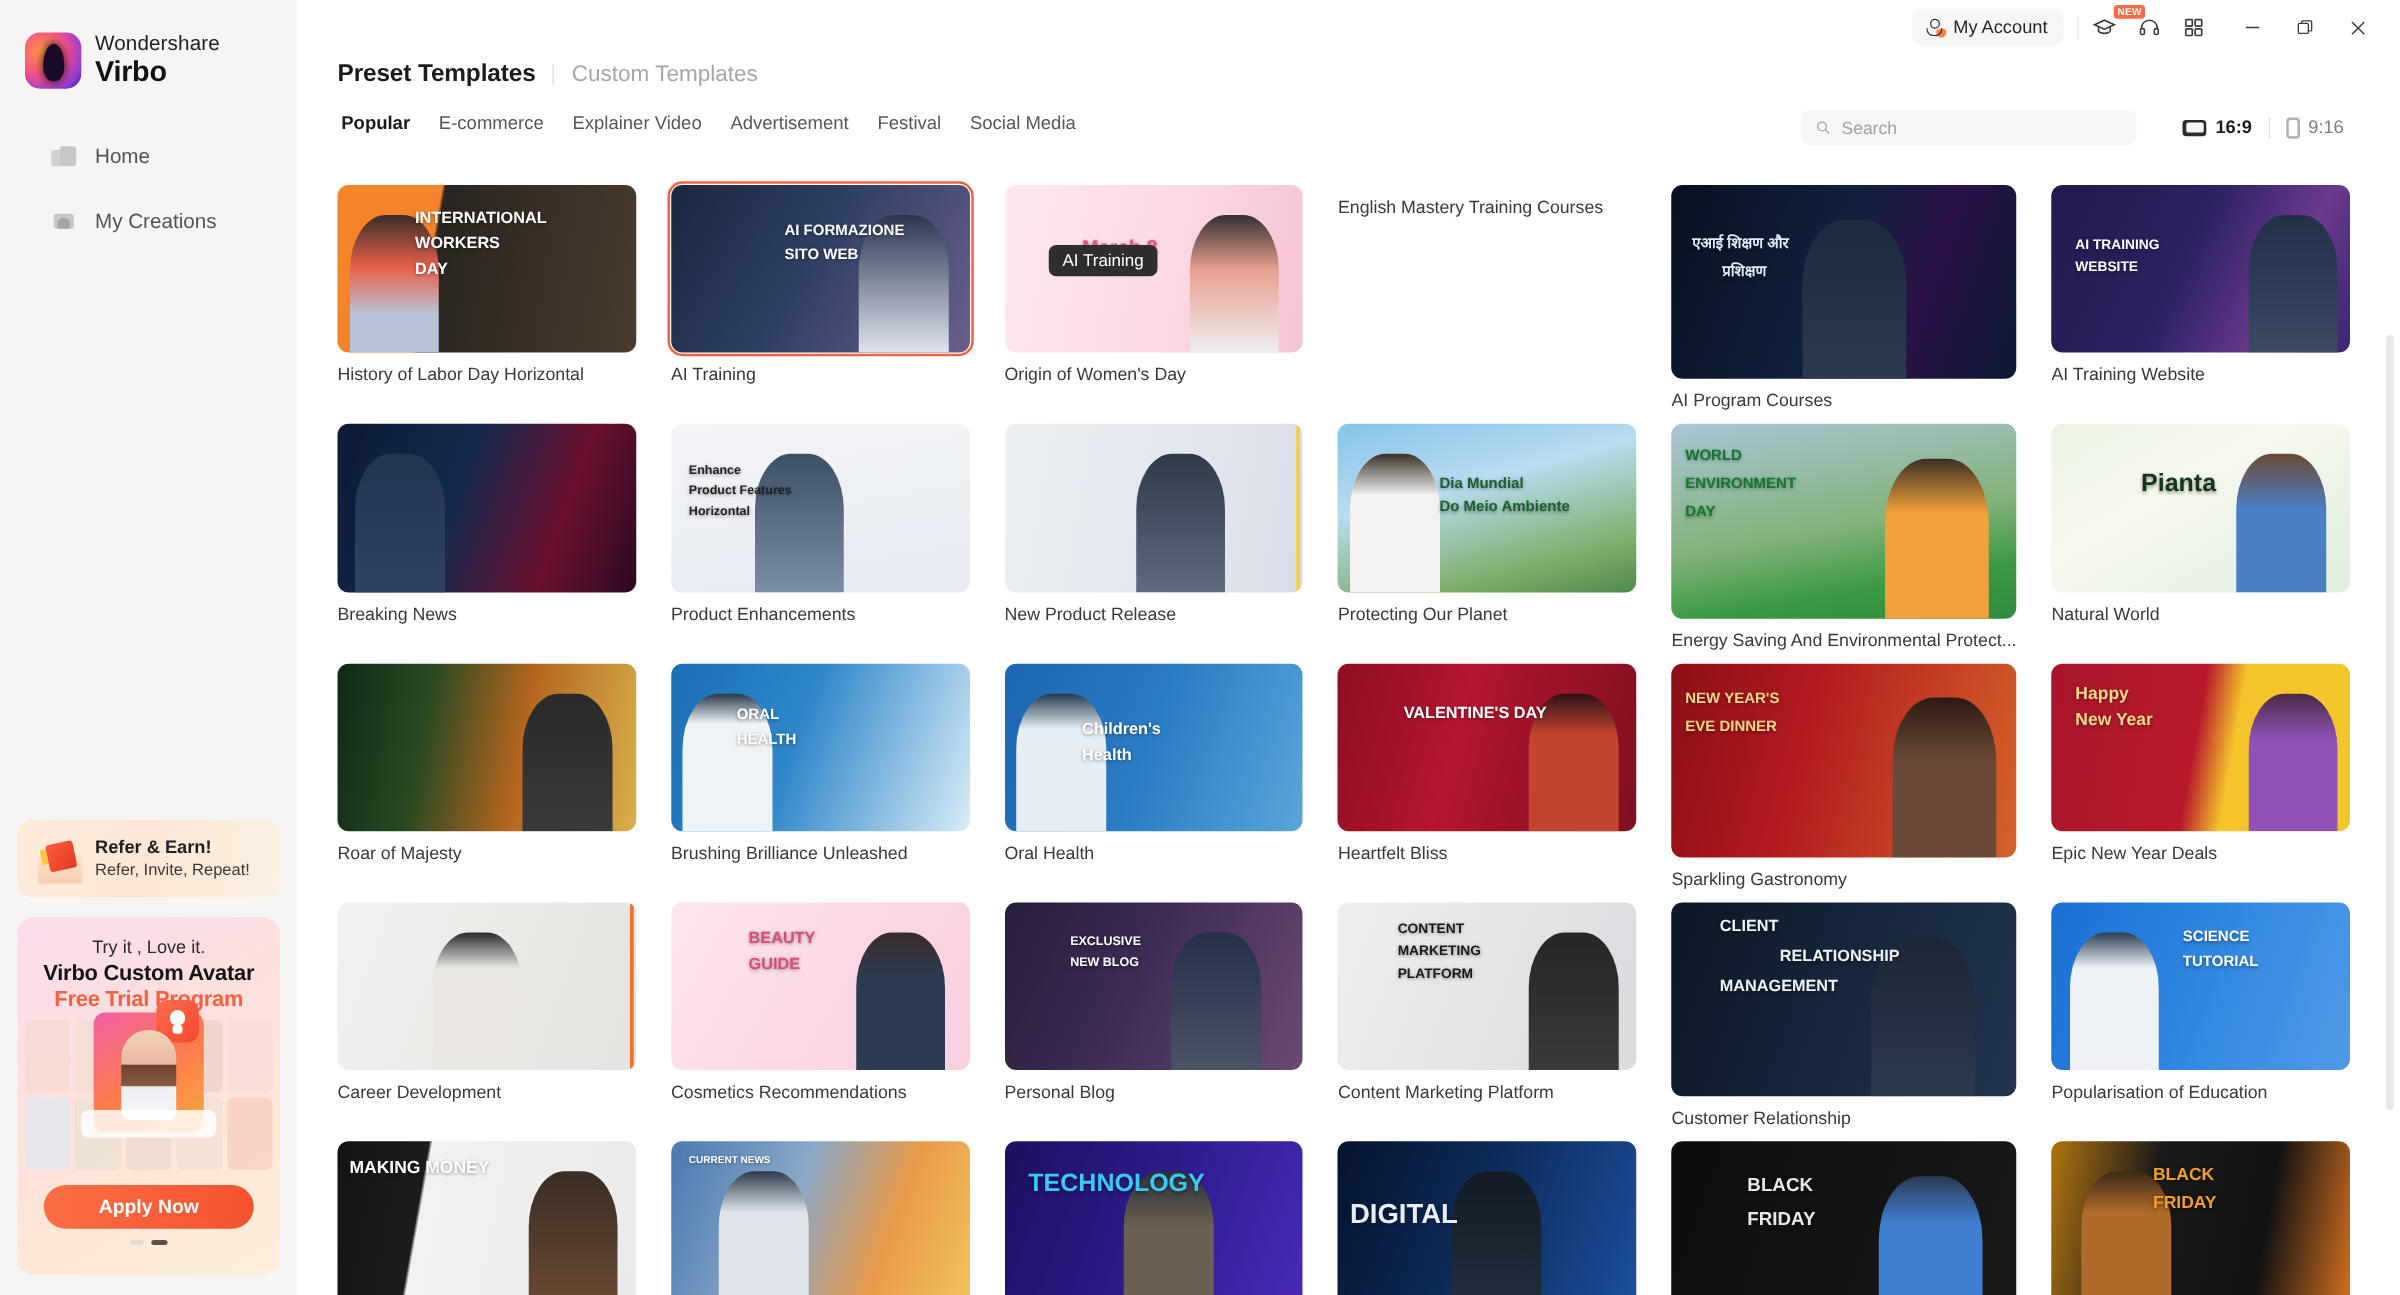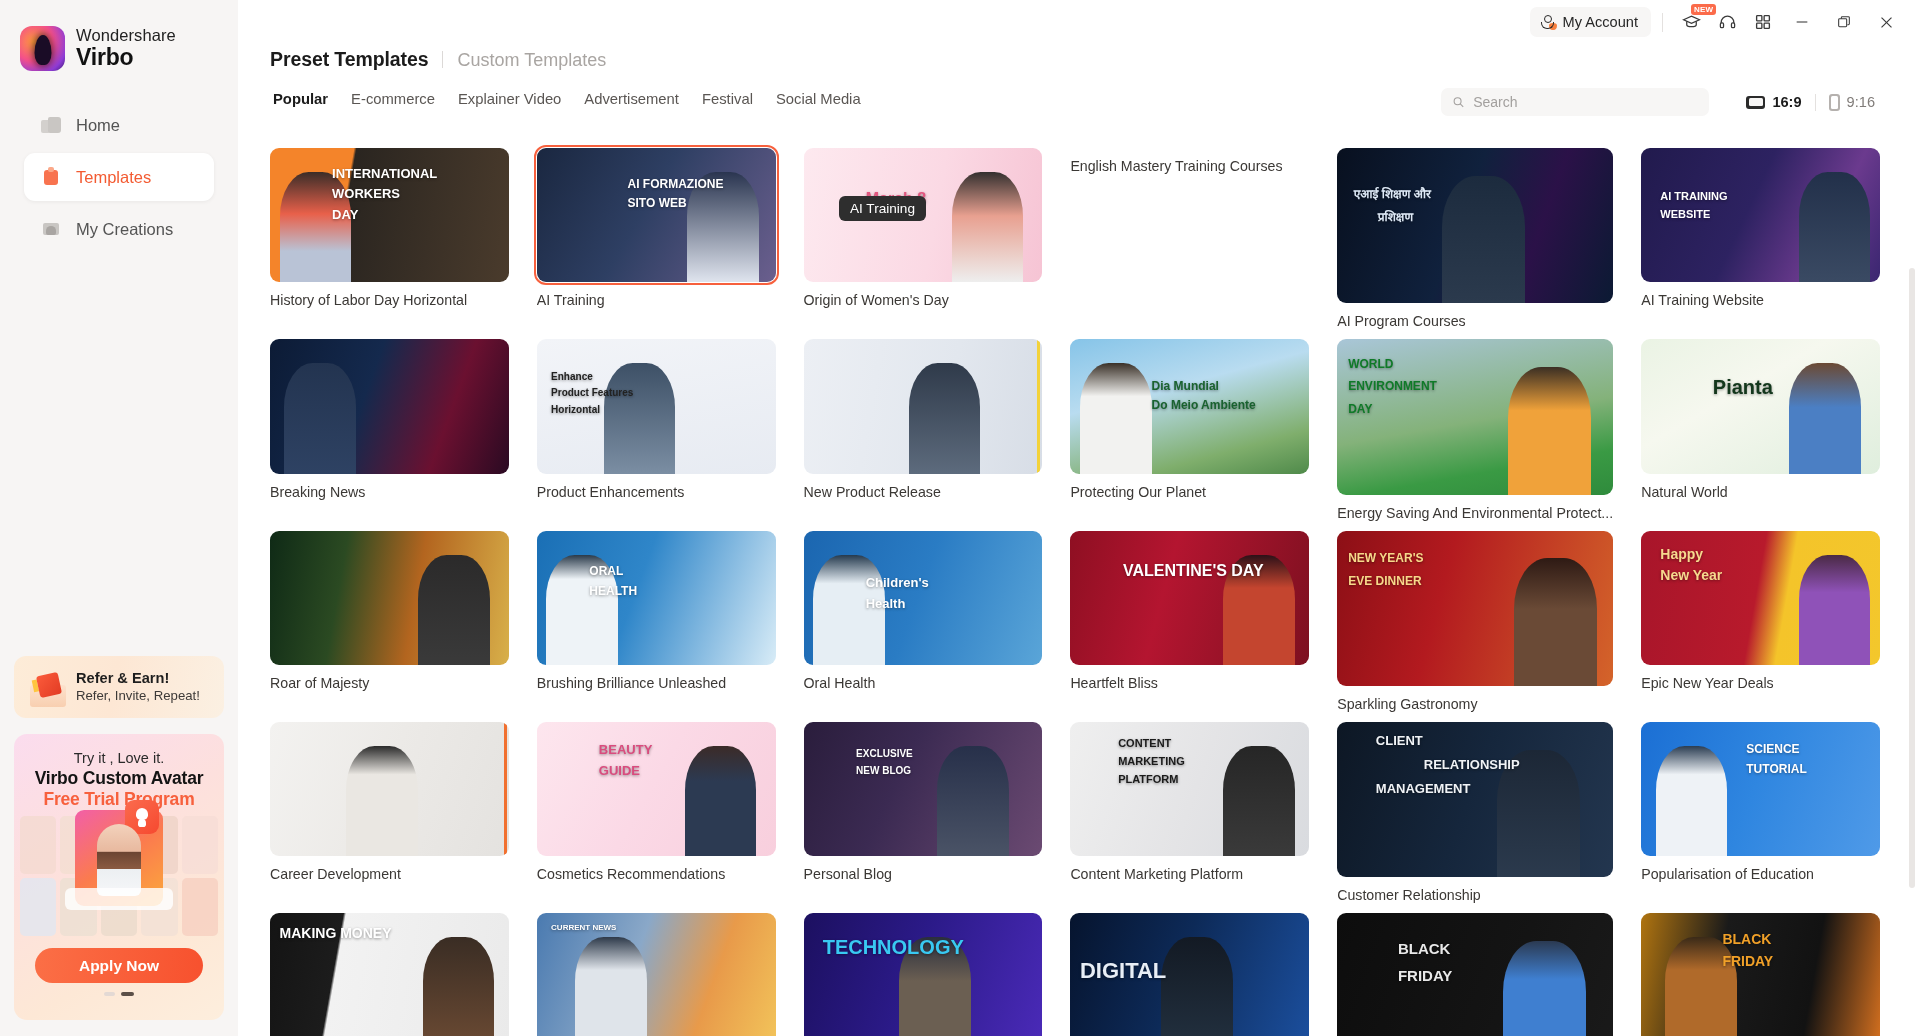--- a/index.html
+++ b/index.html
@@ -162,21 +162,21 @@
   }
   .acct {
     display:flex; align-items:center; gap:7px; height:30px; padding:0 13px 0 10px;
     background:#f7f6f5; border-radius:7px; font-size:14.6px; color:#262626; cursor:pointer;
   }
   .acct-ico { width:16px;height:16px;position:relative;flex:0 0 16px;}
   .acct-ico::before{content:"";position:absolute;left:4px;top:1px;width:6px;height:6px;border:1.6px solid #2b2b2b;border-radius:50%;}
   .acct-ico::after{content:"";position:absolute;left:1px;top:8px;width:11px;height:6px;border:1.6px solid #2b2b2b;border-top:none;border-radius:0 0 6px 6px;}
   .acct-dot{position:absolute;right:-1px;bottom:0;width:8px;height:7px;background:#f7803f;border-radius:50% 50% 50% 50%/40% 40% 70% 70%;}
   .tb-sep { width:1px; height:19px; background:#e4e1df; margin:0 9px; }
-  .tb-btn { width:34px;height:30px;display:flex;align-items:center;justify-content:center;cursor:pointer;position:relative;}
+  .tb-btn { width:34px;height:30px;display:flex;align-items:center;cursor:pointer;position:relative;}
   .badge-new{
     position:absolute; top:-3px; left:17px; background:#fb6b4a; color:#fff;
     font-size:8px; font-weight:bold; padding:1px 3px; border-radius:3px; letter-spacing:.2px;
   }
   .win-btn { width:40px;height:34px;display:flex;align-items:center;justify-content:center;cursor:pointer;}
 
   .head { padding: 0 0 0 32px; }
   .head-row1 { display:flex; align-items:baseline; gap:0; padding-top: 4px; }
   .h-preset { font-size:19.5px; font-weight:bold; color:#1b1b1b; cursor:pointer; letter-spacing:-.1px;}
   .h-div { width:1px; height:17px; background:#dcd9d7; margin: 0 14px; align-self:center;}
@@ -245,24 +245,20 @@
       <div class="brand-text">
         <div class="brand-top">Wondershare</div>
         <div class="brand-bottom">Virbo</div>
       </div>
     </div>
 
     <nav class="nav">
       <div class="nav-item">
         <span class="nav-ico ico-home"></span>
         <span>Home</span>
-      </div>
-      <div class="nav-item active">
-        <span class="nav-ico ico-tpl"></span>
-        <span>Templates</span>
       </div>
       <div class="nav-item">
         <span class="nav-ico ico-crea"></span>
         <span>My Creations</span>
       </div>
     </nav>
 
     <div class="promos">
       <div class="refer-card">
         <div class="gift"></div>
@@ -500,21 +496,21 @@
             <div class="thumb" style="background: linear-gradient(110deg, rgb(27, 102, 176) 0%, rgb(42, 124, 196) 48%, rgb(90, 165, 216) 100%);">
               <span class="person" style="background: linear-gradient(rgb(37, 58, 78), rgb(230, 238, 244) 26%); left: 4%;"></span>
               <span class="ov-txt" style="left: 26%; top: 34%; font-size: 13px; color: rgb(255, 255, 255);">Children's</span>
               <span class="ov-txt" style="left: 26%; top: 49.3%; font-size: 13px; color: rgb(255, 255, 255);">Health</span>
             </div>
             <div class="card-label">Oral Health</div>
           </div>
           <div class="card">
             <div class="thumb" style="background: linear-gradient(105deg, rgb(142, 15, 34) 0%, rgb(180, 21, 48) 40%, rgb(125, 16, 32) 100%);">
               <span class="person" style="background: linear-gradient(rgb(45, 17, 24), rgb(196, 69, 47) 30%); left: 64%;"></span>
-              <span class="ov-txt" style="left: 22%; top: 24%; font-size: 16px; color: rgb(255, 255, 255);">VALENTINE'S DAY</span>
+              <span class="ov-txt" style="left: 22%; top: 24%; font-size: 13px; color: rgb(255, 255, 255);">VALENTINE'S DAY</span>
             </div>
             <div class="card-label">Heartfelt Bliss</div>
           </div>
           <div class="card">
             <div class="thumb" style="background: linear-gradient(105deg, rgb(140, 15, 22) 0%, rgb(179, 26, 31) 38%, rgb(212, 100, 42) 100%);">
               <span class="person" style="background: linear-gradient(rgb(46, 26, 20), rgb(106, 74, 54) 40%); left: 64%;"></span>
               <span class="ov-txt" style="left: 4%; top: 14%; font-size: 12px; color: rgb(247, 217, 138);">NEW YEAR'S</span>
               <span class="ov-txt" style="left: 4%; top: 28.4%; font-size: 12px; color: rgb(247, 217, 138);">EVE DINNER</span>
             </div>
             <div class="card-label">Sparkling Gastronomy</div>

